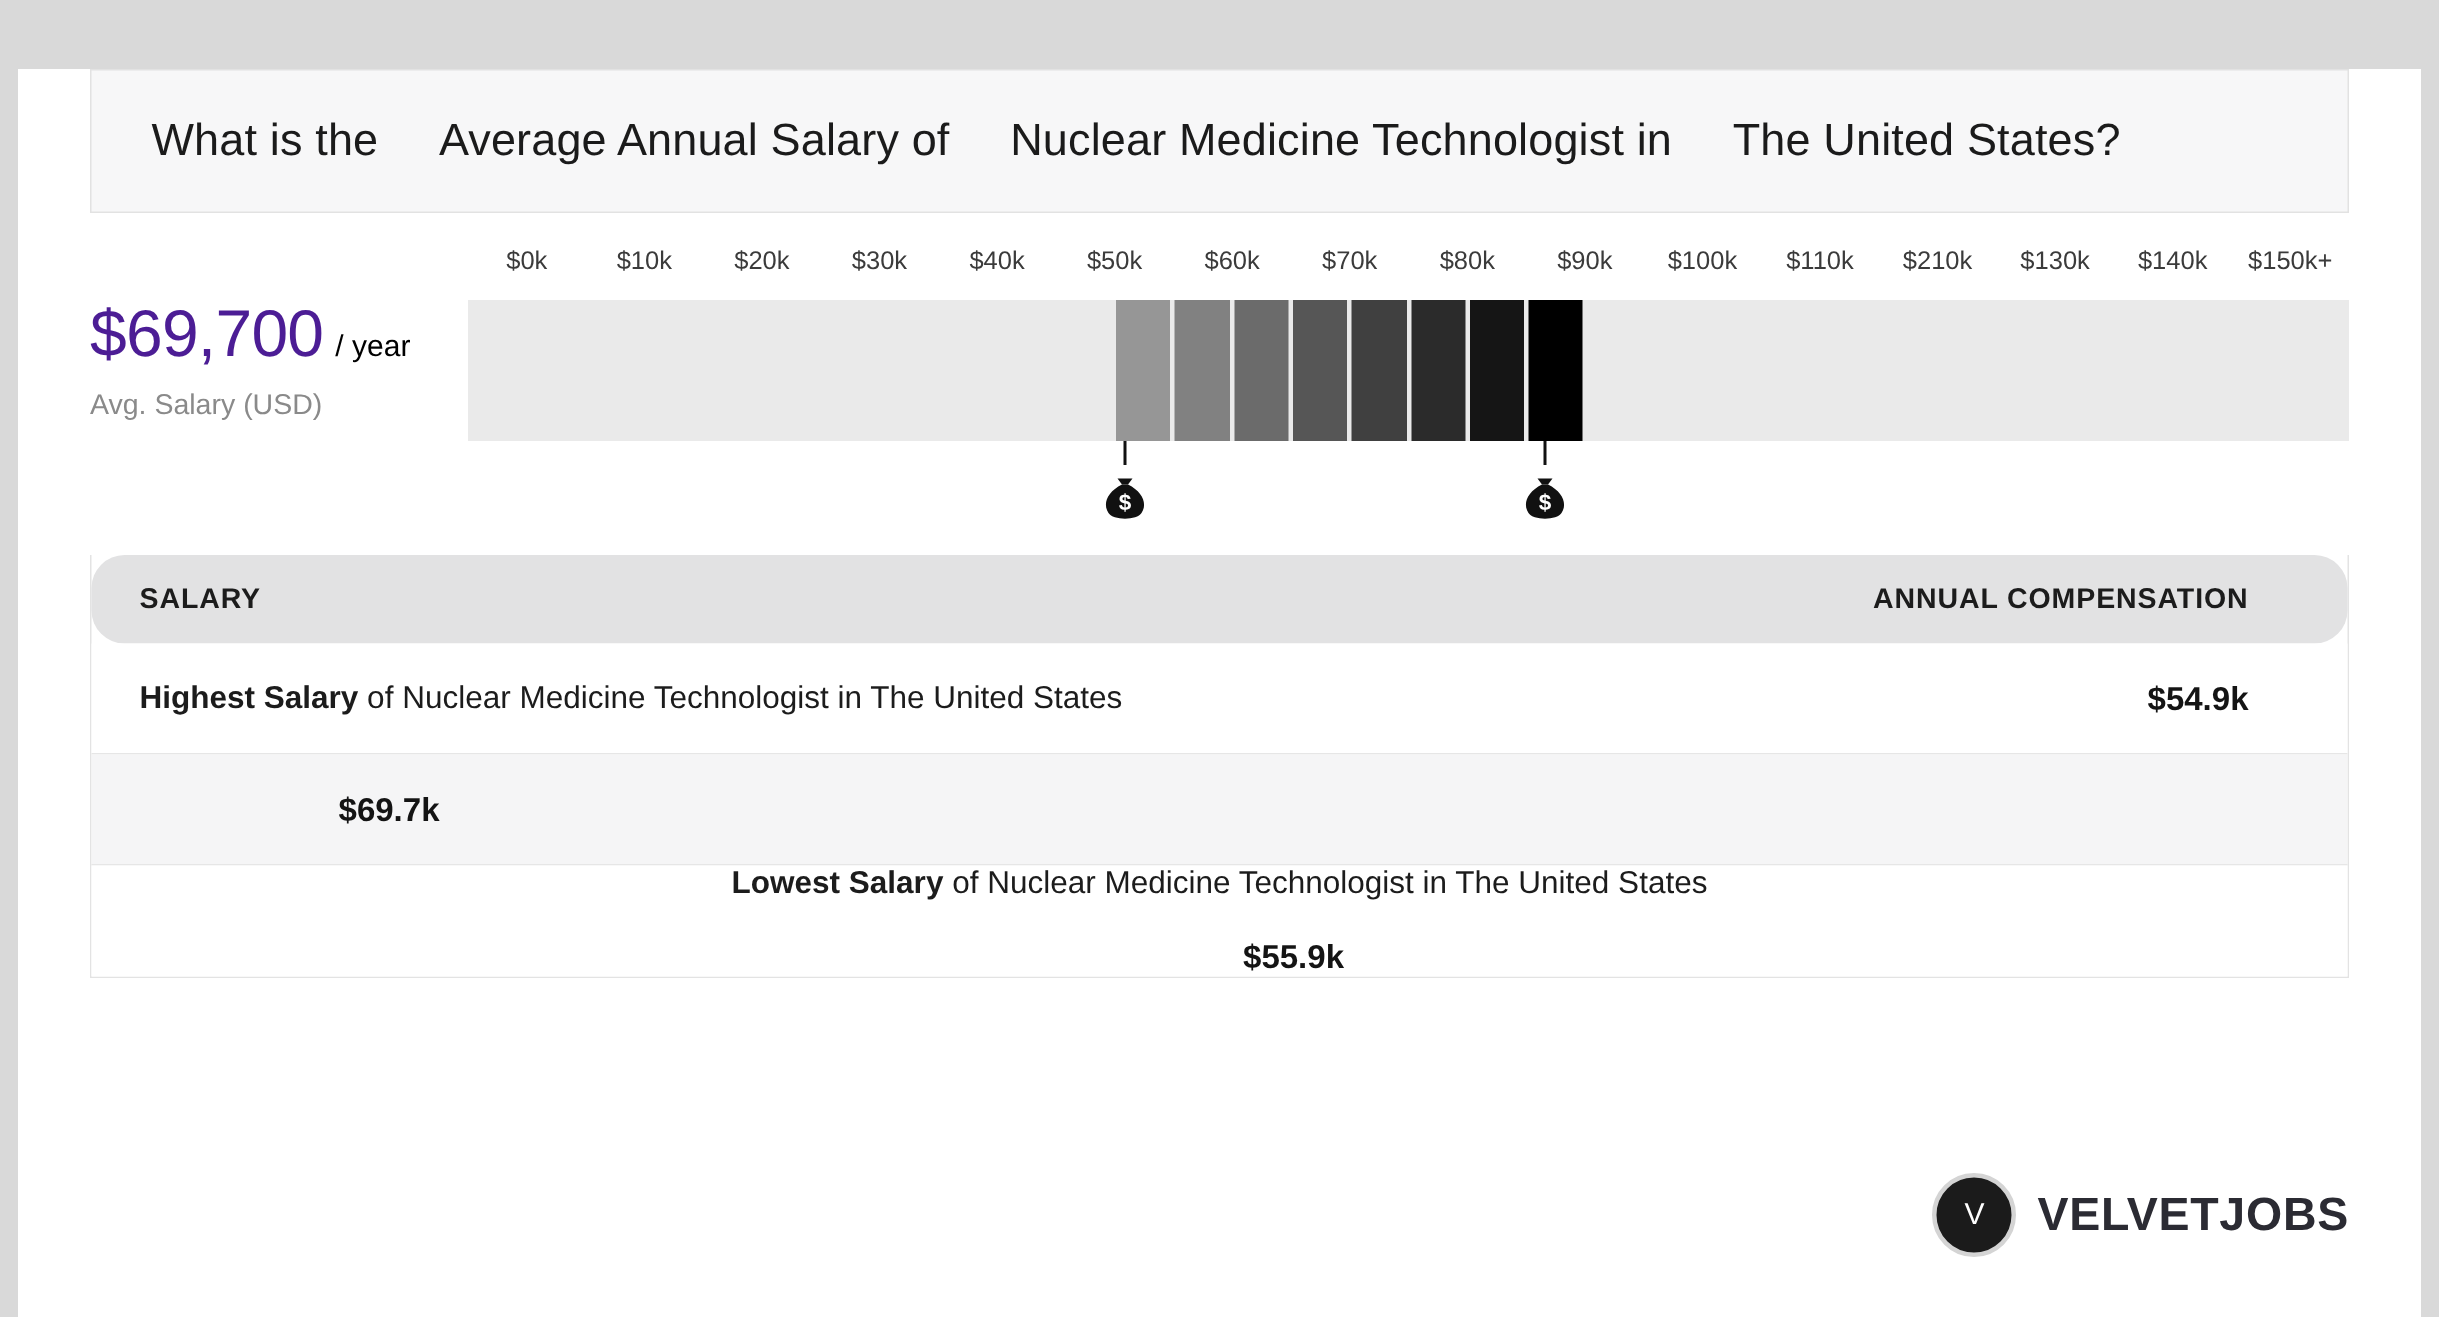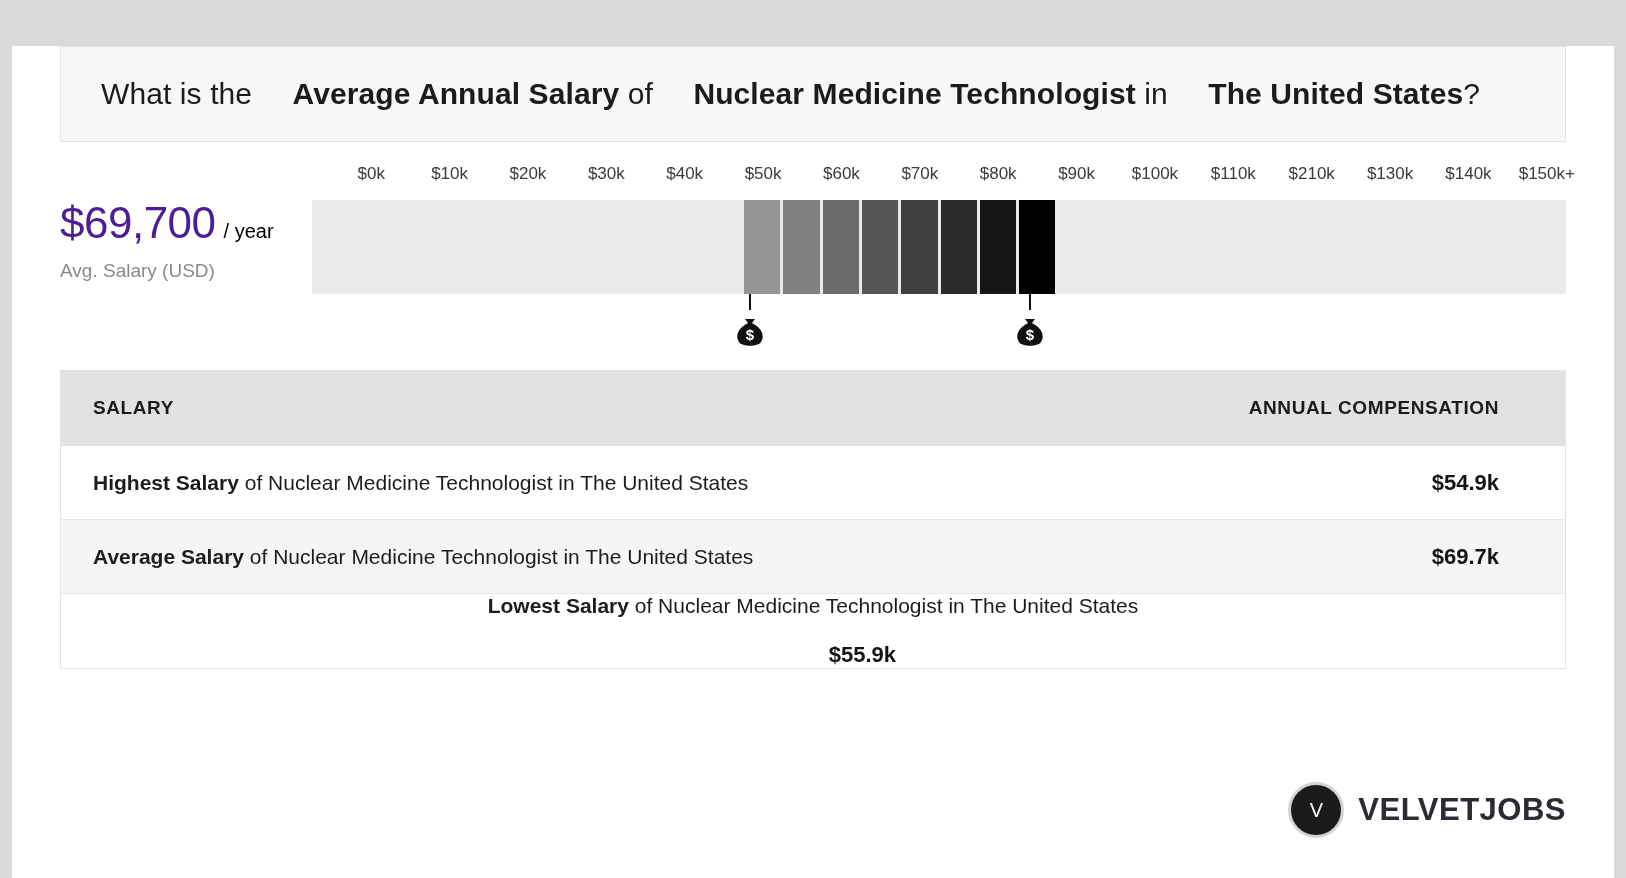--- a/index.html
+++ b/index.html
@@ -32,21 +32,21 @@
     display: flex;
     align-items: center;
     padding: 0 40px;
     box-sizing: border-box;
   }
   #question-text {
     font-size: 30px;
     color: #1b1b1b;
     letter-spacing: .1px;
   }
-  #question-text b { font-weight: bold; margin-left: 32px; }
+  #question-text b { font-weight: normal; margin-left: 32px; }
 
   
   #gauge-wrap {
     margin-top: 22px;
     display: flex;
     align-items: flex-start;
     position: relative;
   }
   #salary-block {
     width: 252px;
@@ -82,21 +82,20 @@
     display: flex;
     height: 30px;
     position: relative;
   }
   .tick-label {
     font-size: 17px;
     color: #3b3b3b;
     position: absolute;
     transform: translateX(-50%);
     white-space: nowrap;
-    margin-left: 20px;
   }
   #bar {
     display: flex;
     height: 94px;
     margin-top: 6px;
     background: #eaeaea;
     gap: 3px;
   }
   .cell {
     flex: 1 1 0;
@@ -133,22 +132,23 @@
     display: flex;
     align-items: center;
     height: 74px;
     padding: 0 32px;
     box-sizing: border-box;
     border-bottom: 1px solid #e6e6e6;
   }
   .row:last-child { border-bottom: none; flex-direction: column; }
   #head-row {
     background: #e2e2e3;
-    height: 76px;
+    height: 59px;
     border-bottom: none;
+    border-radius: 22px;
   }
   .head-cell {
     font-size: 19px;
     font-weight: bold;
     color: #1c1c1c;
     letter-spacing: .6px;
   }
   .row.alt { background: #f5f5f6; }
   .row.plain { background: #ffffff; }
   .cell-label {
@@ -291,21 +291,20 @@
       <div class="row" id="head-row">
         <div class="head-cell">SALARY</div>
         <div class="head-cell right">ANNUAL COMPENSATION</div>
       </div>
       <div id="table-body">
           <div class="row plain">
             <div class="cell-label"><b>Highest Salary</b><span> of Nuclear Medicine Technologist in The United States</span></div>
             <div class="cell-value">$54.9k</div>
           </div>
           <div class="row alt">
-            <div class="cell-label"><b>Average Salary</b><span> of Nuclear Medicine Technologist in The United States</span></div>
             <div class="cell-value">$69.7k</div>
           </div>
           <div class="row plain">
             <div class="cell-label"><b>Lowest Salary</b><span> of Nuclear Medicine Technologist in The United States</span></div>
             <div class="cell-value">$55.9k</div>
           </div>
         </div>
     </div>
 
     <div id="logo">

